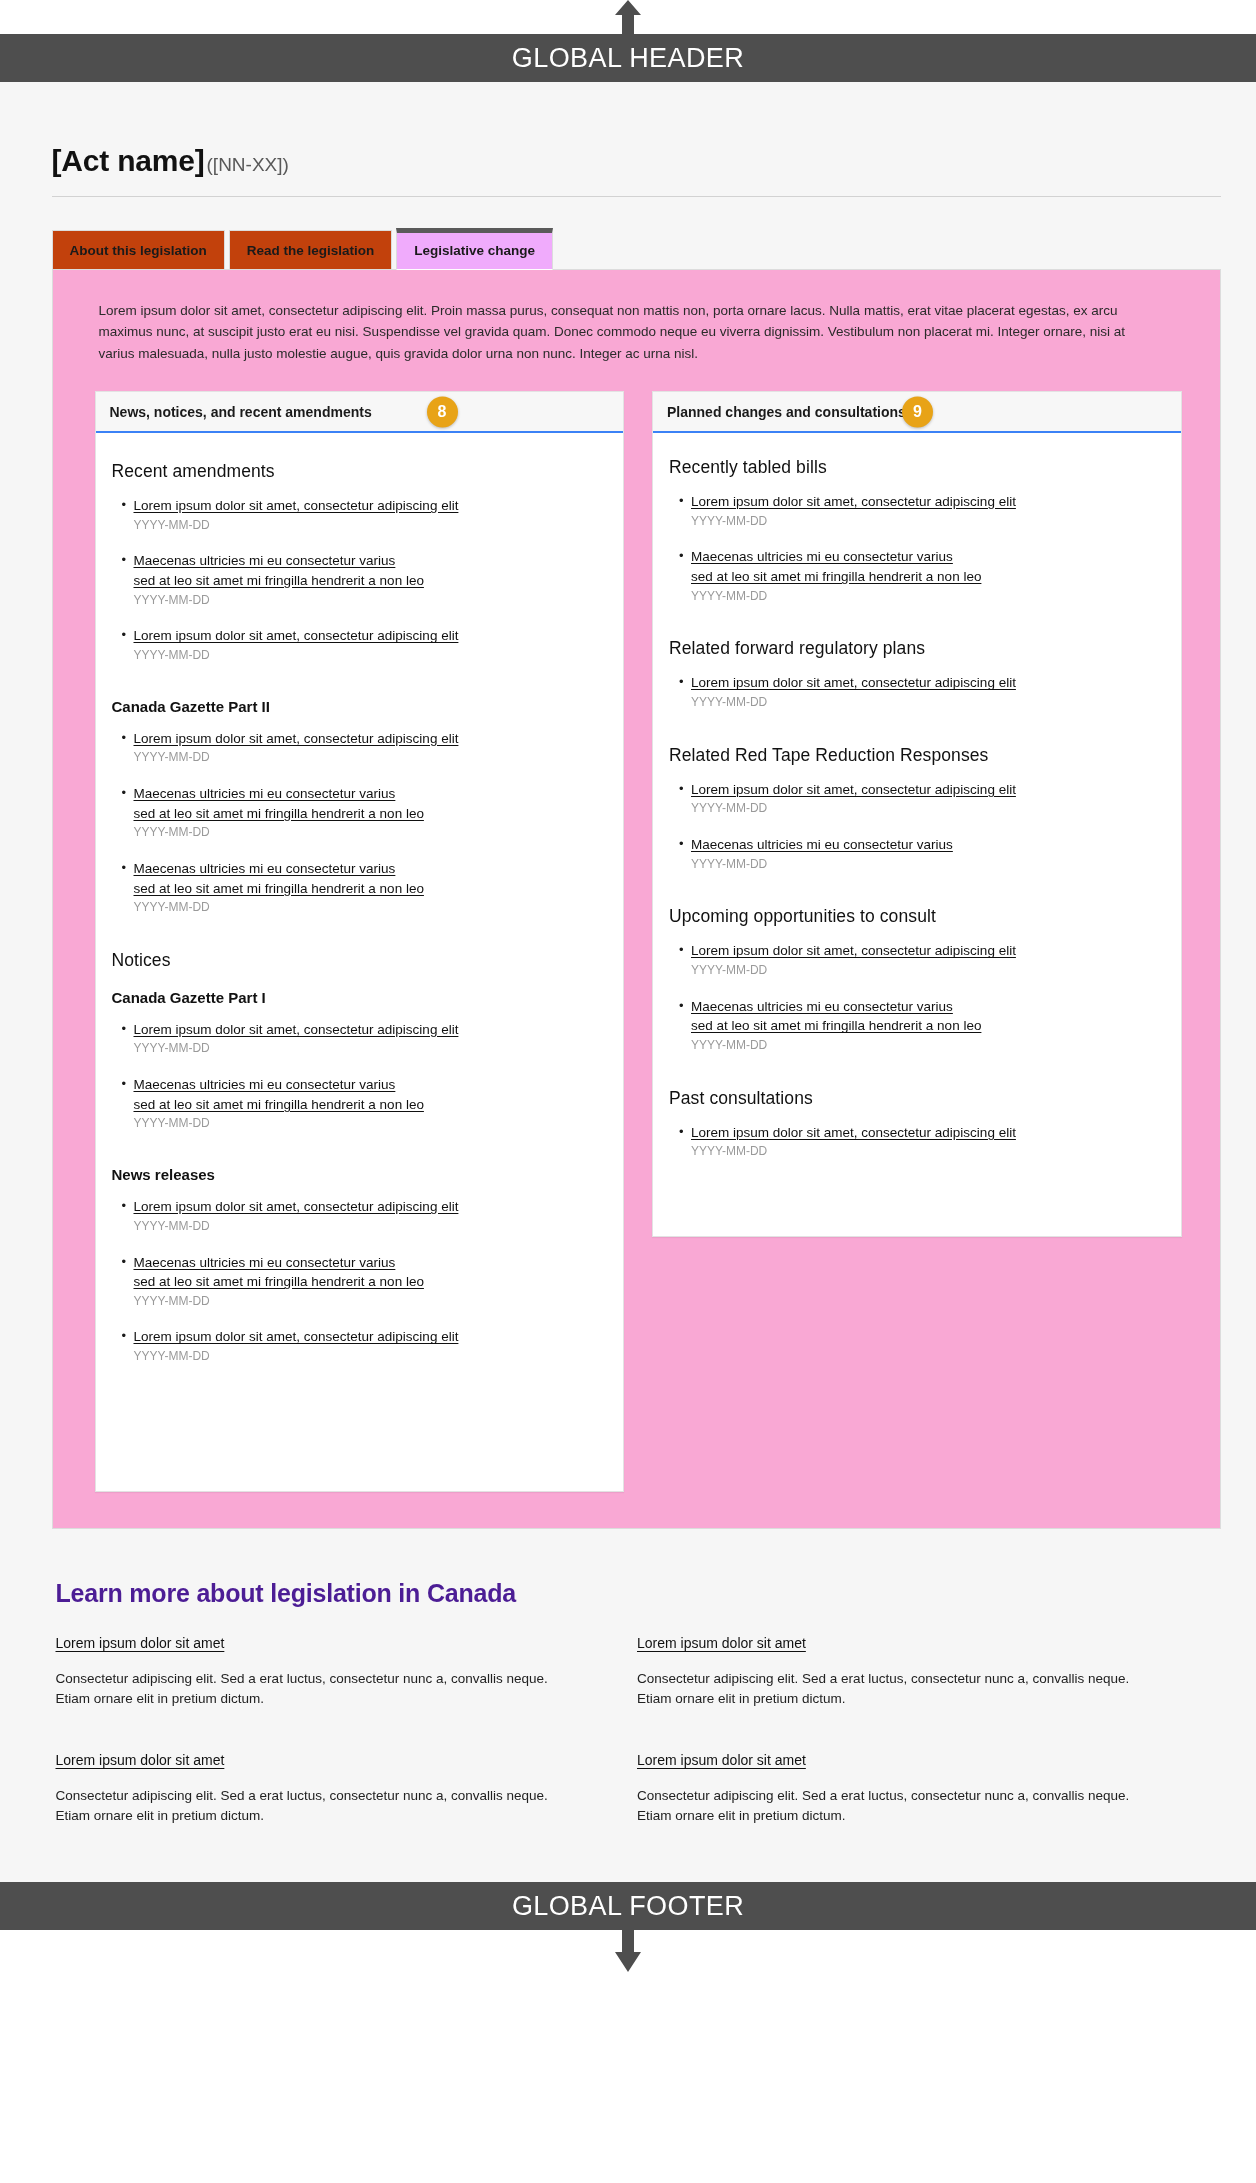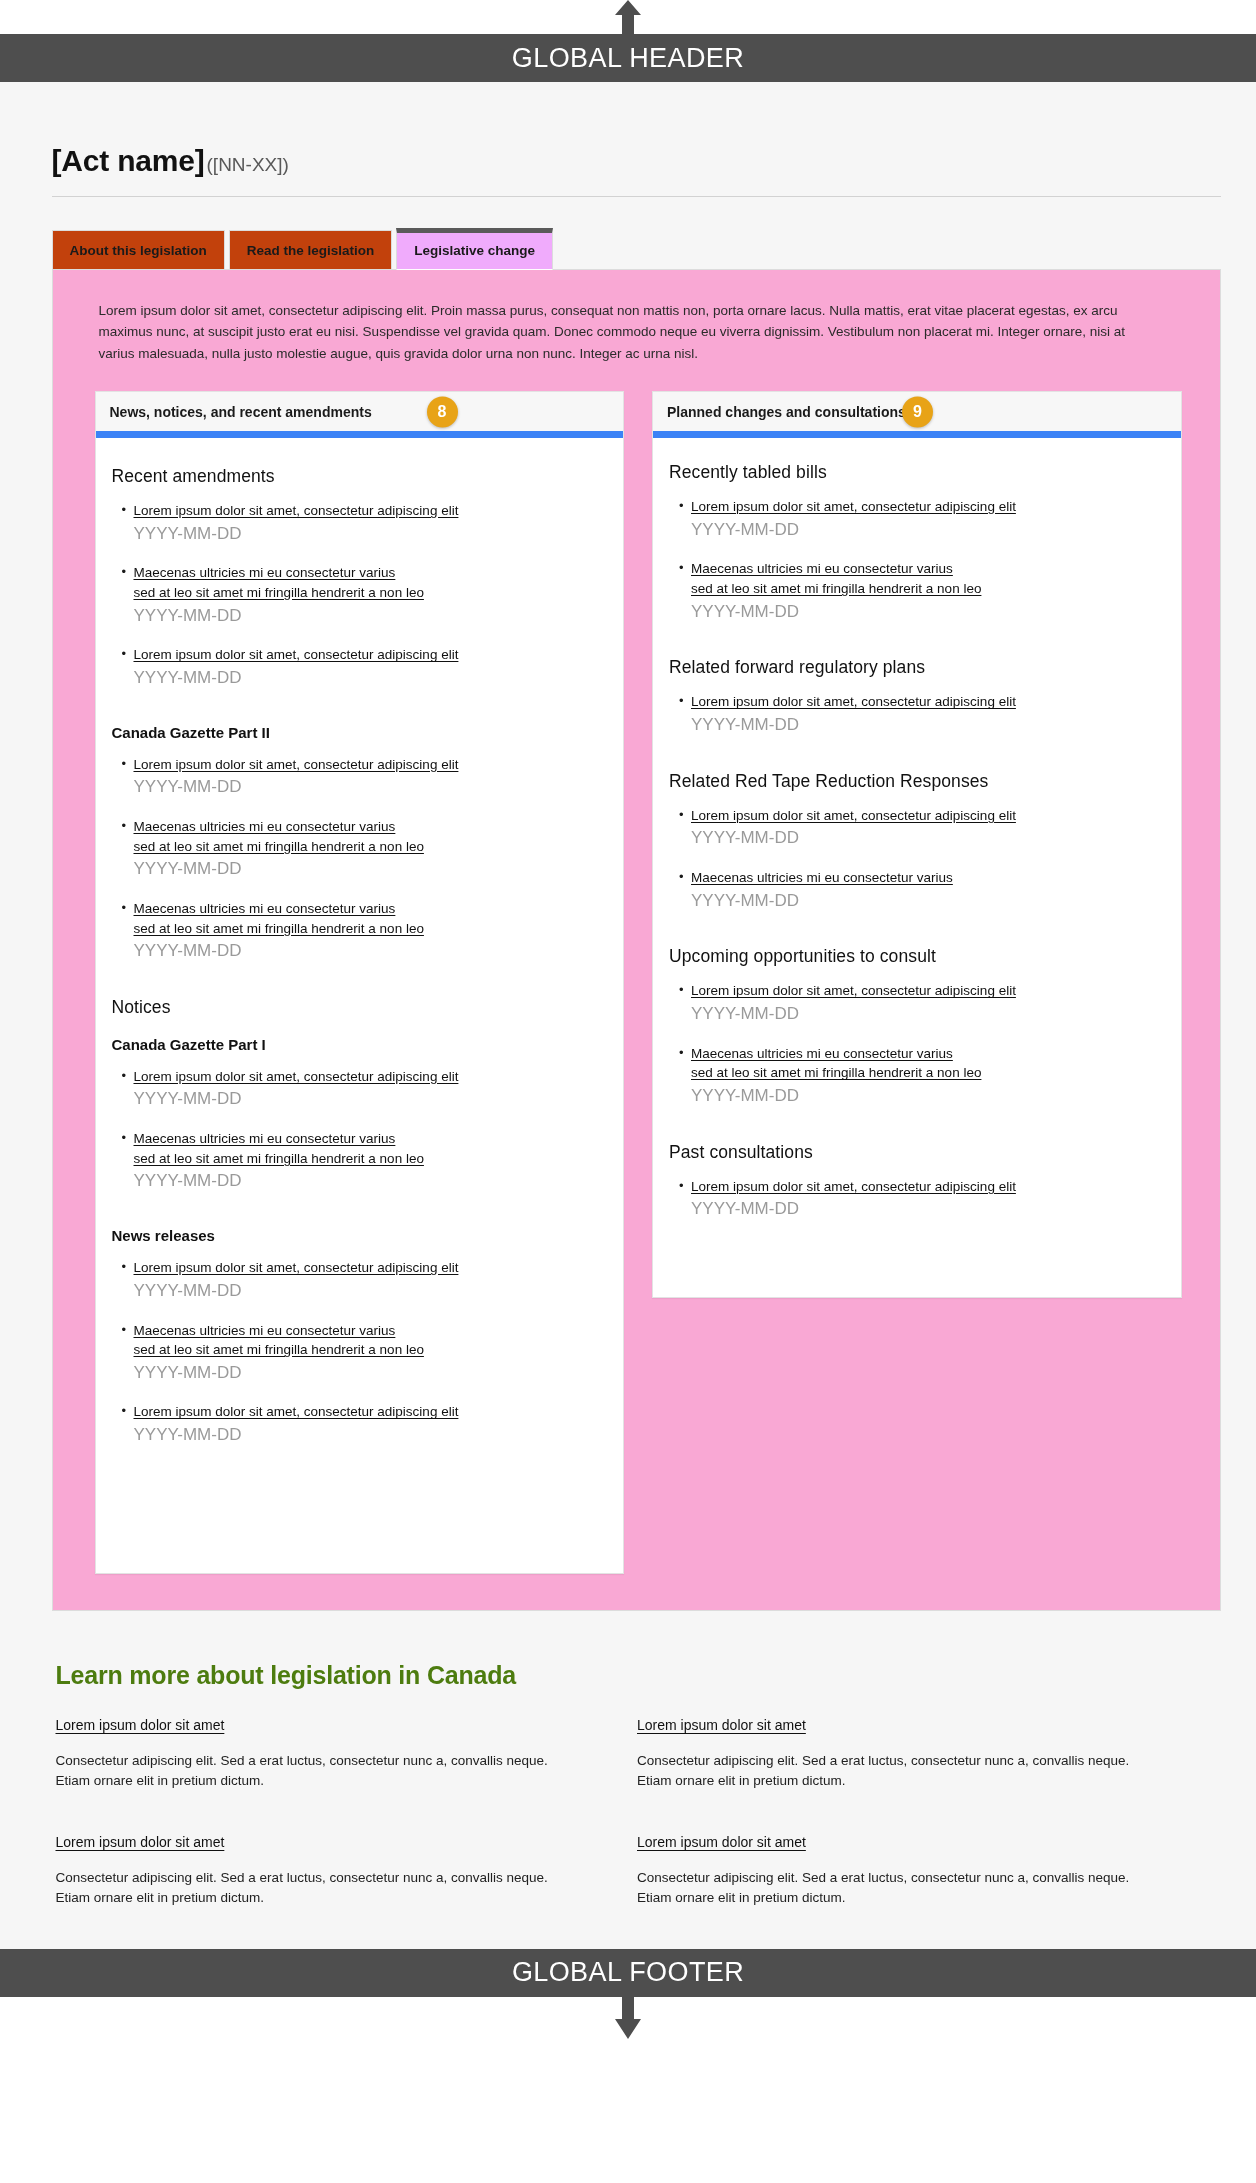--- a/index.html
+++ b/index.html
@@ -152,21 +152,21 @@
   .col { flex: 1 1 0; min-width: 0; }
 
   .panel {
     border: 1px solid #e3e3e3;
     background: #ffffff;
     box-shadow: 0 1px 1px rgba(0,0,0,0.05);
     position: relative;
   }
   .panel-head {
     background: #f7f7f7;
-    border-bottom: 7px solid #3b82f6;
+    border-bottom: 2px solid #3b82f6;
     padding: 12px 14px 11px 14px;
     font-size: 14px;
     font-weight: 700;
     color: #1a1a1a;
     position: relative;
   }
   .badge {
     position: absolute;
     top: 50%;
     transform: translateY(-50%);
@@ -228,40 +228,40 @@
     font-size: 13.5px;
     line-height: 1.45;
     color: #111;
     text-decoration: underline;
     text-underline-offset: 2px;
     cursor: pointer;
   }
   .lnk-l2 { display: block; }
   .date {
     display: block;
-    font-size: 17px;
+    font-size: 12px;
     color: #9a9a9a;
     margin-top: 1px;
     line-height: 1.4;
   }
 
   
   .learn-wrap {
     background: #f6f6f6;
     padding: 50px 0 40px 0;
   }
   .learn-inner {
     width: 1185px;
     margin: 0 auto;
     padding-left: 20px;
   }
   h2.learn-title {
     font-size: 25px;
     font-weight: 700;
-    color: #4d7c0f;
+    color: #4c1d95;
     margin-bottom: 26px;
     letter-spacing: -0.2px;
   }
   .learn-grid {
     display: grid;
     grid-template-columns: 1fr 1fr;
     column-gap: 62px;
     row-gap: 30px;
     max-width: 1122px;
     gap: 41px;

